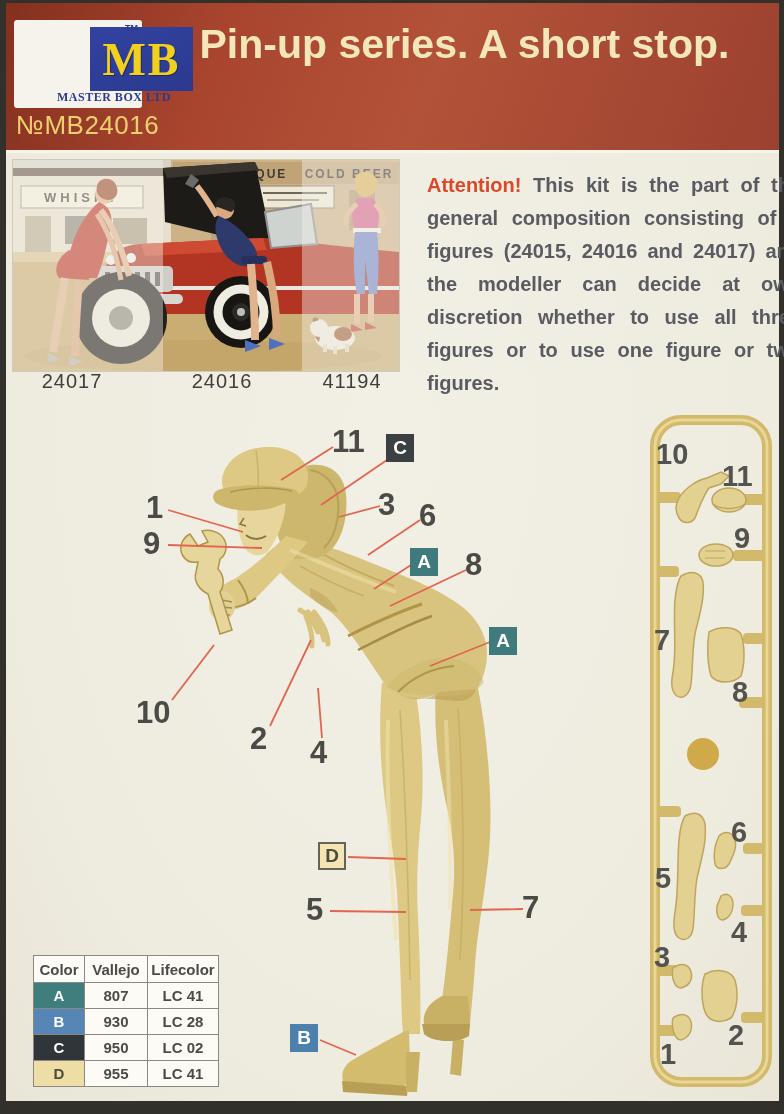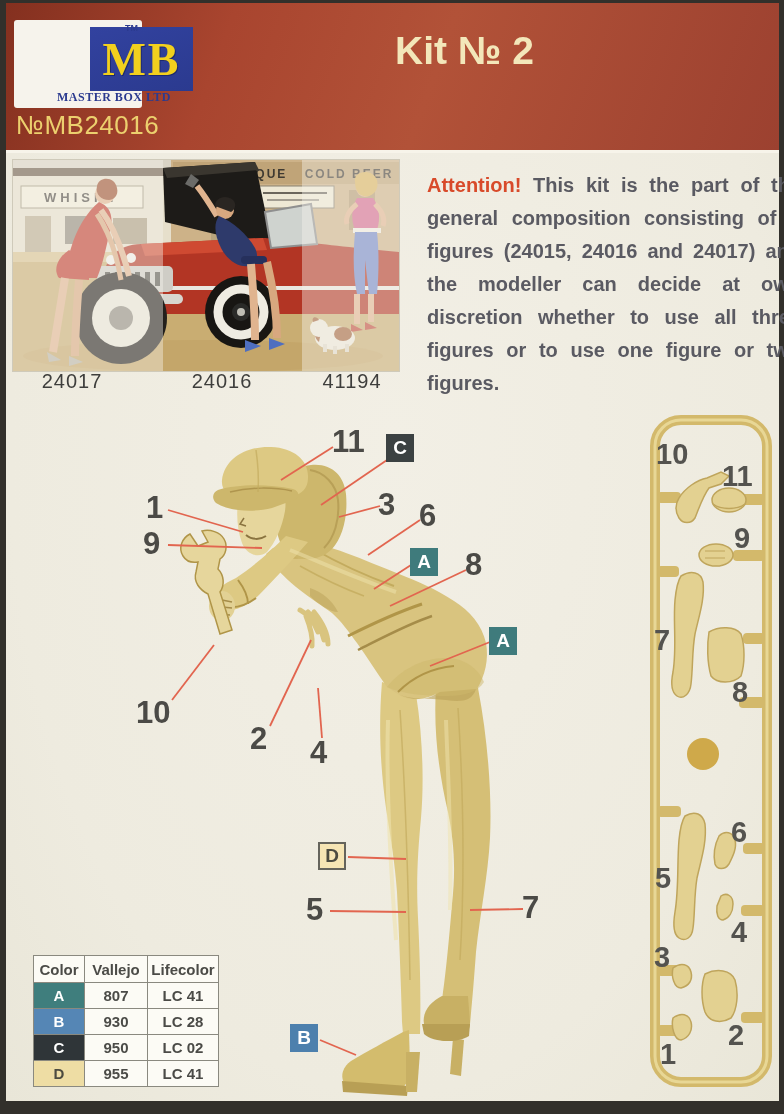--- a/index.html
+++ b/index.html
@@ -65,21 +65,21 @@
   <div class="masthead">
     <div class="logo-card">
       <div class="logo-blue">
         <span class="logo-mb">MB</span>
       </div>
       <span class="logo-tm">TM</span>
       <div class="logo-company">MASTER BOX LTD</div>
     </div>
     <div class="kitno">№MB24016</div>
     <div class="titles">
-      <div class="title2">Kit № 2</div>
+      <div class="title1">Pin-up series. A short stop.</div>
     </div>
   </div>
 
   <div class="photo">
     <svg width="386" height="211" viewBox="0 0 386 211">
 
       <rect x="0" y="0" width="386" height="100" fill="#d9d3c5"></rect>
 
       <rect x="0" y="8" width="158" height="92" fill="#e6dfcb"></rect>
       <rect x="0" y="8" width="158" height="8" fill="#6a5847"></rect>

